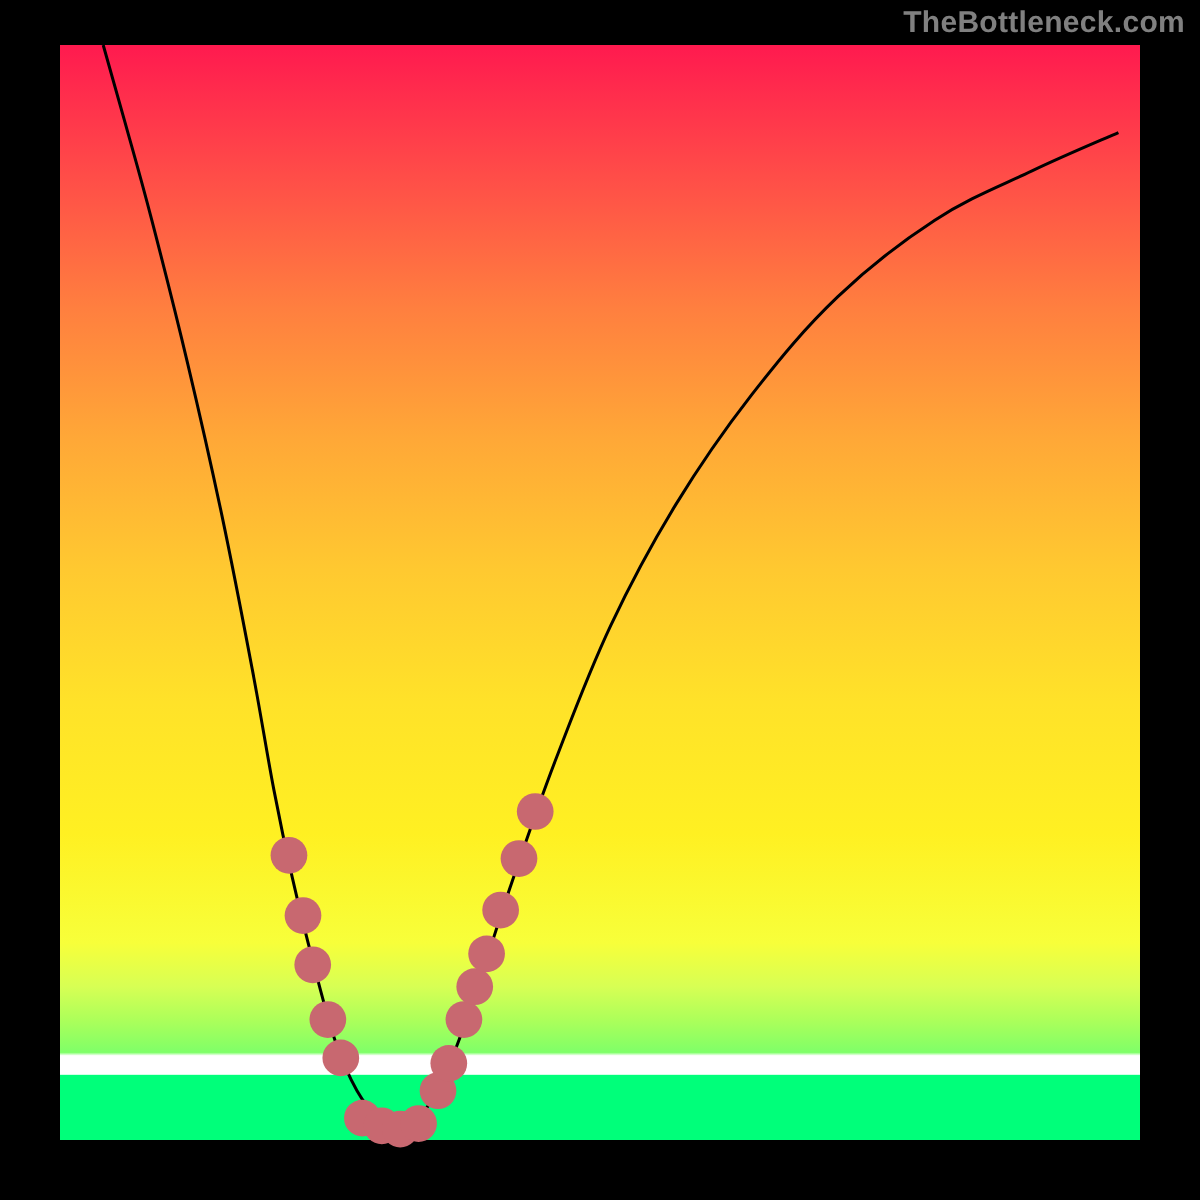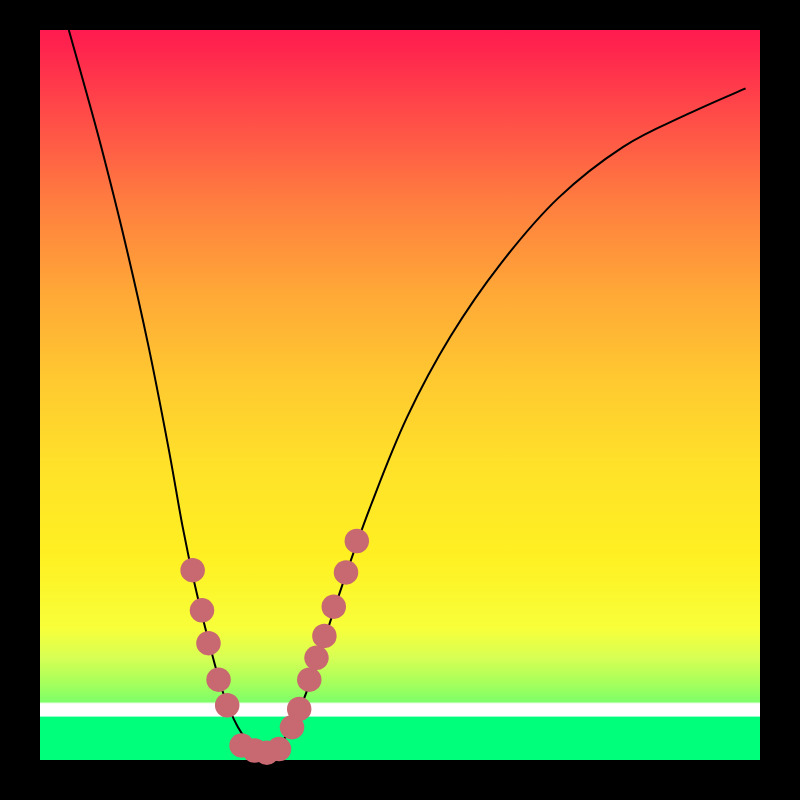--- a/index.html
+++ b/index.html
@@ -66,20 +66,21 @@
   }
   .dots circle {
     fill: #c86870;
     stroke: none;
   }
 </style>
 </head>
 <body>
 
 <div class="stage">
+  <div class="watermark">TheBottleneck.com</div>
   <div class="plot-area">
     <svg class="svg-layer" viewBox="0 0 720 730" preserveAspectRatio="none">
       <path class="curve" id="curve-left" d="M 28.8 0 C 31.392 9.197999999999983, 37.367999999999995 30.075999999999897, 43.199999999999996 51.09999999999991 C 49.032 72.12399999999992, 53.68320000000001 87.89200000000005, 61.2 116.80000000000007 C 68.7168 145.70800000000008, 76.536 176.22200000000004, 84.96 211.70000000000005 C 93.38399999999999 247.17800000000005, 100.224 277.10800000000006, 108 313.90000000000003 C 115.776 350.692, 121.9392 383.25000000000006, 128.16 416.1 C 134.3808 448.95, 137.7648 471.43399999999997, 142.56 496.4 C 147.3552 521.366, 150.00480000000002 533.776, 154.8 554.8 C 159.5952 575.824, 164.016 593.49, 169.2 613.2 C 174.384 632.9100000000001, 178.416 649.189, 183.6 664.3 C 188.784 679.411, 192.81600000000003 687.952, 198.00000000000003 697.15 C 203.18400000000003 706.348, 207.21599999999998 710.8009999999999, 212.39999999999998 715.4 C 217.58399999999997 719.999, 224.208 721.3860000000001, 226.8 722.7"></path>
       <path class="curve" id="curve-right" d="M 226.8 722.7 C 230.04000000000002 720.072, 238.32000000000002 717.298, 244.8 708.1 C 251.28 698.902, 256.32 687.368, 262.8 671.6 C 269.28000000000003 655.832, 273.672 641.524, 280.8 620.5 C 287.928 599.476, 293.328 581.0799999999999, 302.4 554.8 C 311.472 528.52, 319.536 504.722, 331.2 474.5 C 342.864 444.278, 352.944 417.122, 367.2 386.90000000000003 C 381.45599999999996 356.67800000000005, 393.55199999999996 334.194, 410.4 306.6 C 427.248 279.00600000000003, 441.36 258.566, 460.8 233.59999999999997 C 480.24 208.63399999999996, 496.368 188.92399999999995, 518.4 167.89999999999998 C 540.432 146.876, 559.8720000000001 131.91100000000006, 583.2 116.80000000000007 C 606.528 101.68900000000008, 625.968 94.46200000000006, 648 83.95000000000005 C 670.032 73.43800000000003, 695.232 62.99899999999999, 705.6 58.39999999999998"></path>
       <g class="dots" id="dots-group">
           <circle cx="152.64" cy="540.2" r="12.24"></circle>
           <circle cx="162" cy="580.35" r="12.24"></circle>
           <circle cx="168.48000000000002" cy="613.2" r="12.24"></circle>
           <circle cx="178.56" cy="649.7" r="12.24"></circle>
           <circle cx="187.20000000000002" cy="675.25" r="12.24"></circle>

